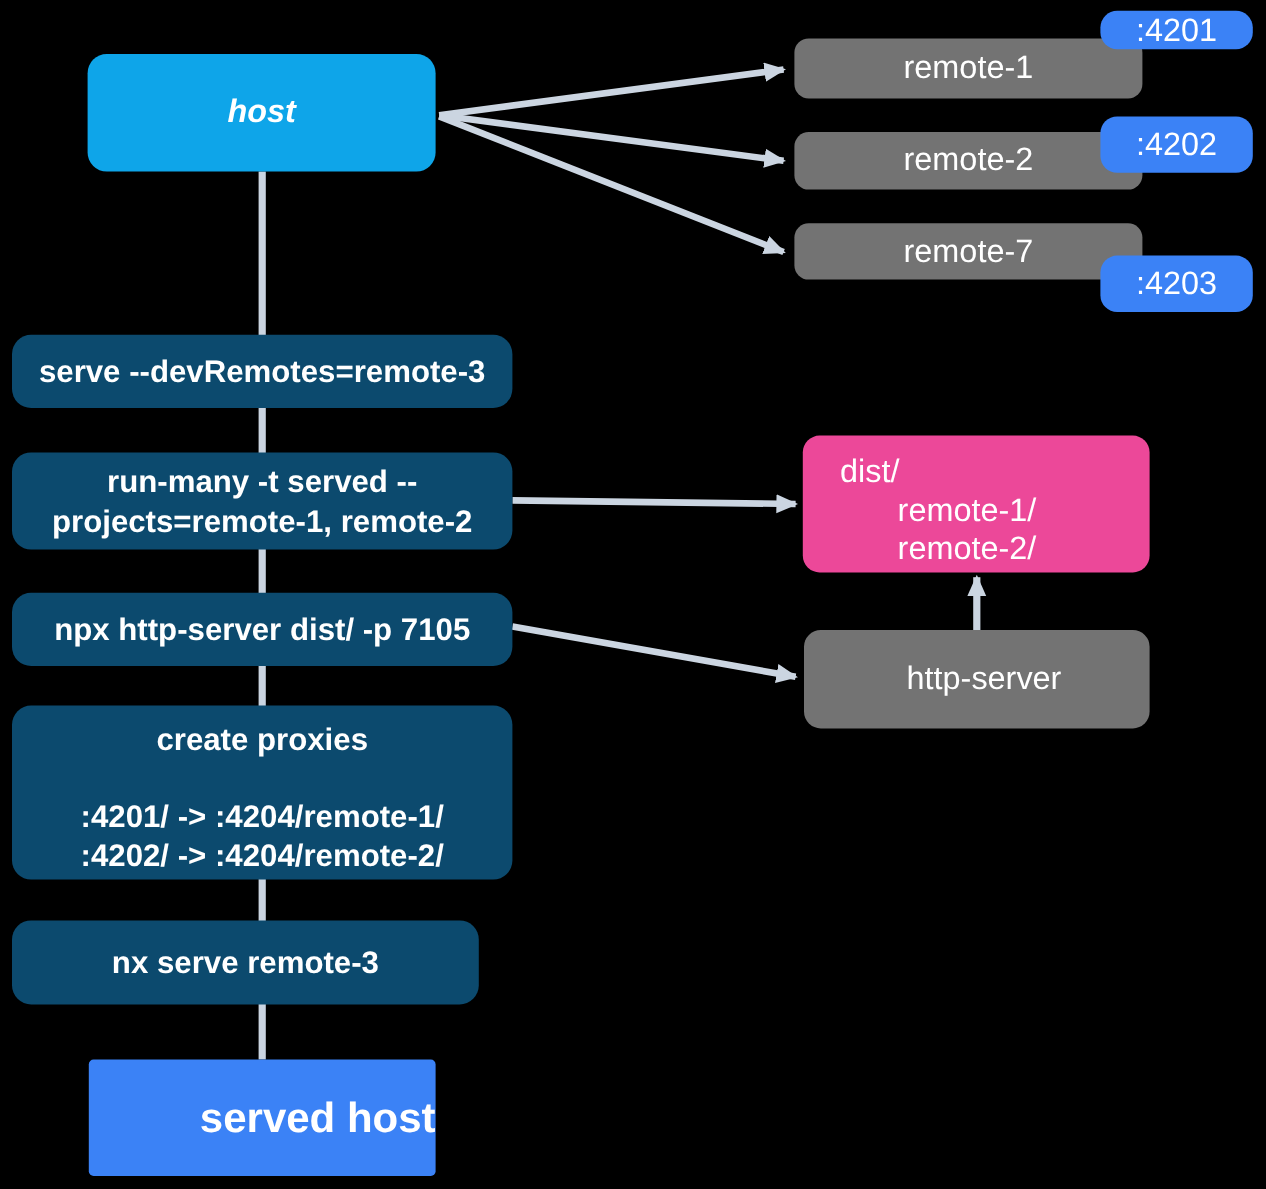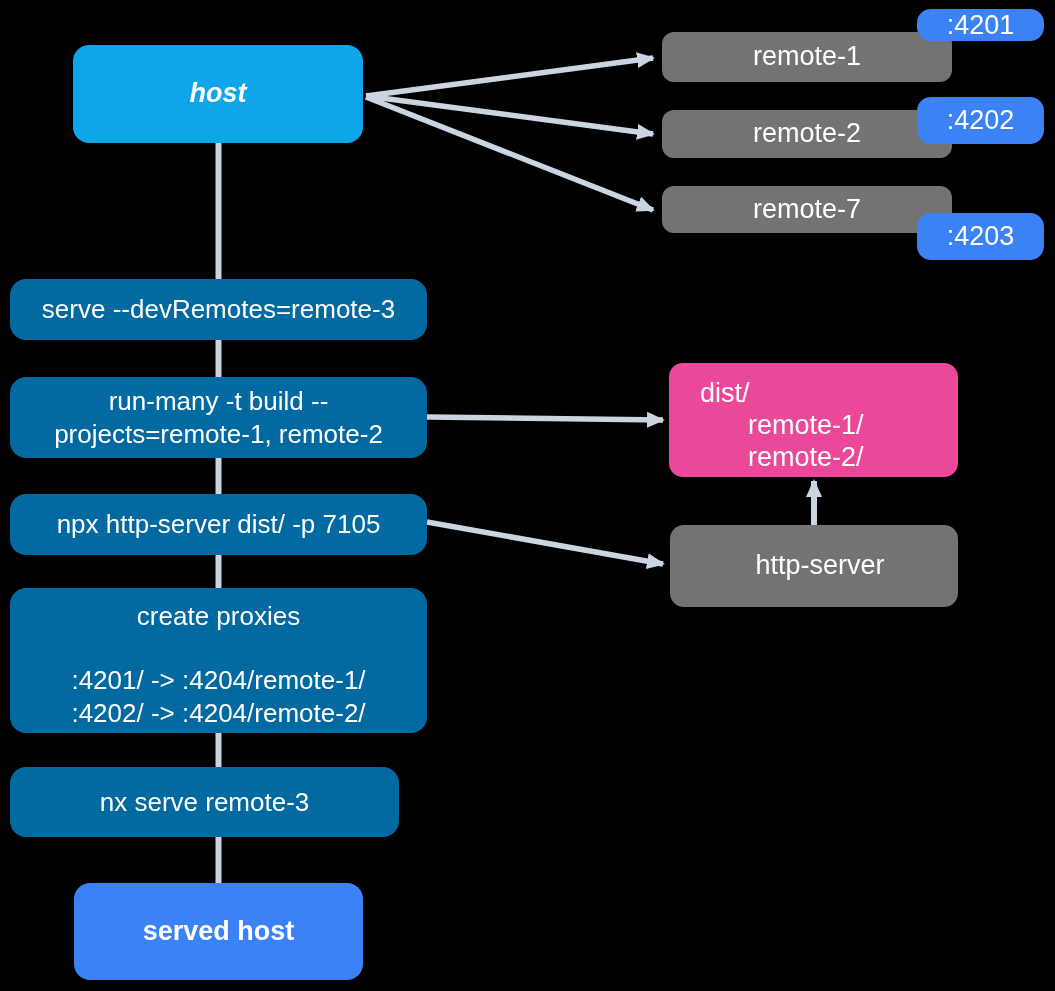--- a/index.html
+++ b/index.html
@@ -15,32 +15,32 @@
     position:absolute;
     box-sizing:border-box;
     display:flex;align-items:center;justify-content:center;
     color:#fff;
     z-index:1;
     font-size:26px;
     line-height:1.25;
     text-align:center;
   }
   .cyan{background:#0ea5e9;border-radius:16px;font-weight:bold;font-size:27px;}
-  .blue{background:#3b82f6;border-radius:16px;font-weight:bold;font-size:27px;}
+  .blue{background:#3b82f6;border-radius:4px;font-weight:bold;font-size:35px;justify-content:flex-end;}
   .slate{background:#737373;border-radius:12px;font-weight:normal;font-size:27px;text-align:center;}
   .badge{
     position:absolute;
     background:#3b82f6;border-radius:14px;
     display:flex;align-items:center;justify-content:center;
     color:#fff;font-size:27px;font-weight:400;
     z-index:2;
   }
   .green{
-    background:#0369a1;border-radius:16px;
-    font-weight:400;
+    background:#0c4a6e;border-radius:16px;
+    font-weight:700;
   }
   .multi{flex-direction:column;}
   .spacer{height:30px;}
   .distbox{
     position:absolute;
     background:#ec4899;border-radius:14px;
     color:#fff;font-size:27px;font-weight:400;
     box-sizing:border-box;
     padding:14px 0 0 31px;
     z-index:1;
@@ -113,21 +113,21 @@
   </div>
   <div id="badge-3" class="badge">
     <span>:4203</span>
   </div>
 
   <div id="step-1" class="node green">
     <span>serve --devRemotes=remote-3</span>
   </div>
 
   <div id="step-2" class="node green multi">
-    <span>run-many -t build --</span>
+    <span>run-many -t served --</span>
     <span>projects=remote-1, remote-2</span>
   </div>
 
   <div id="step-3" class="node green">
     <span>npx http-server dist/ -p 7105</span>
   </div>
 
   <div id="step-4" class="node green multi">
     <span style="line-height:36px;">create proxies</span>
     <span class="spacer"></span>

